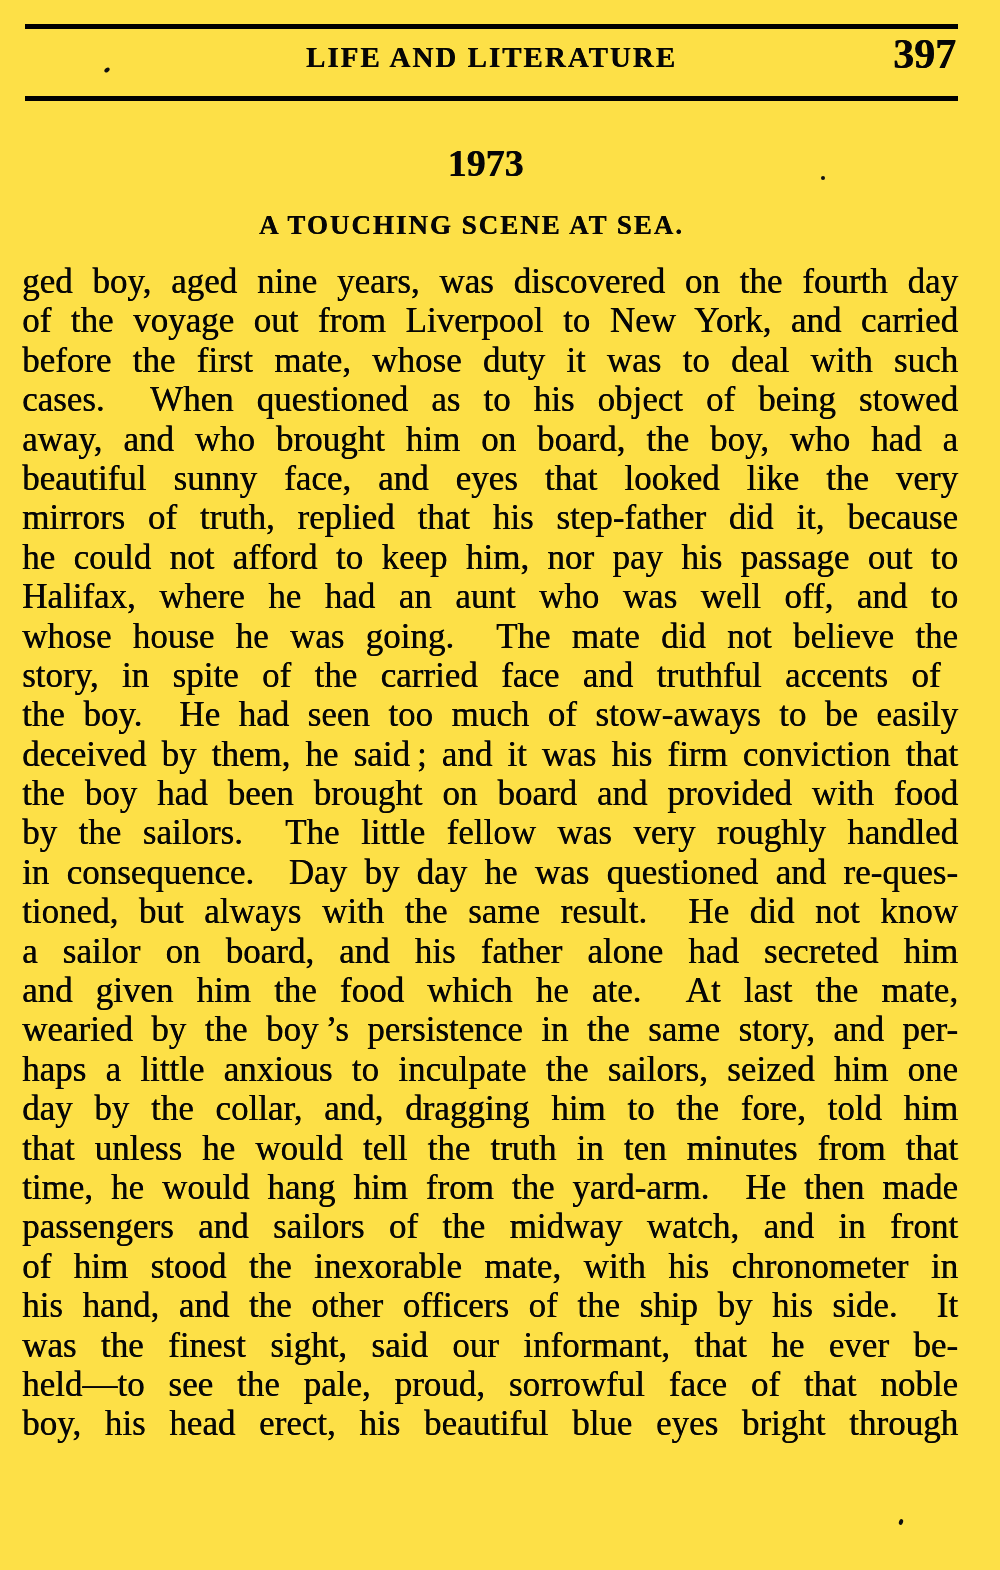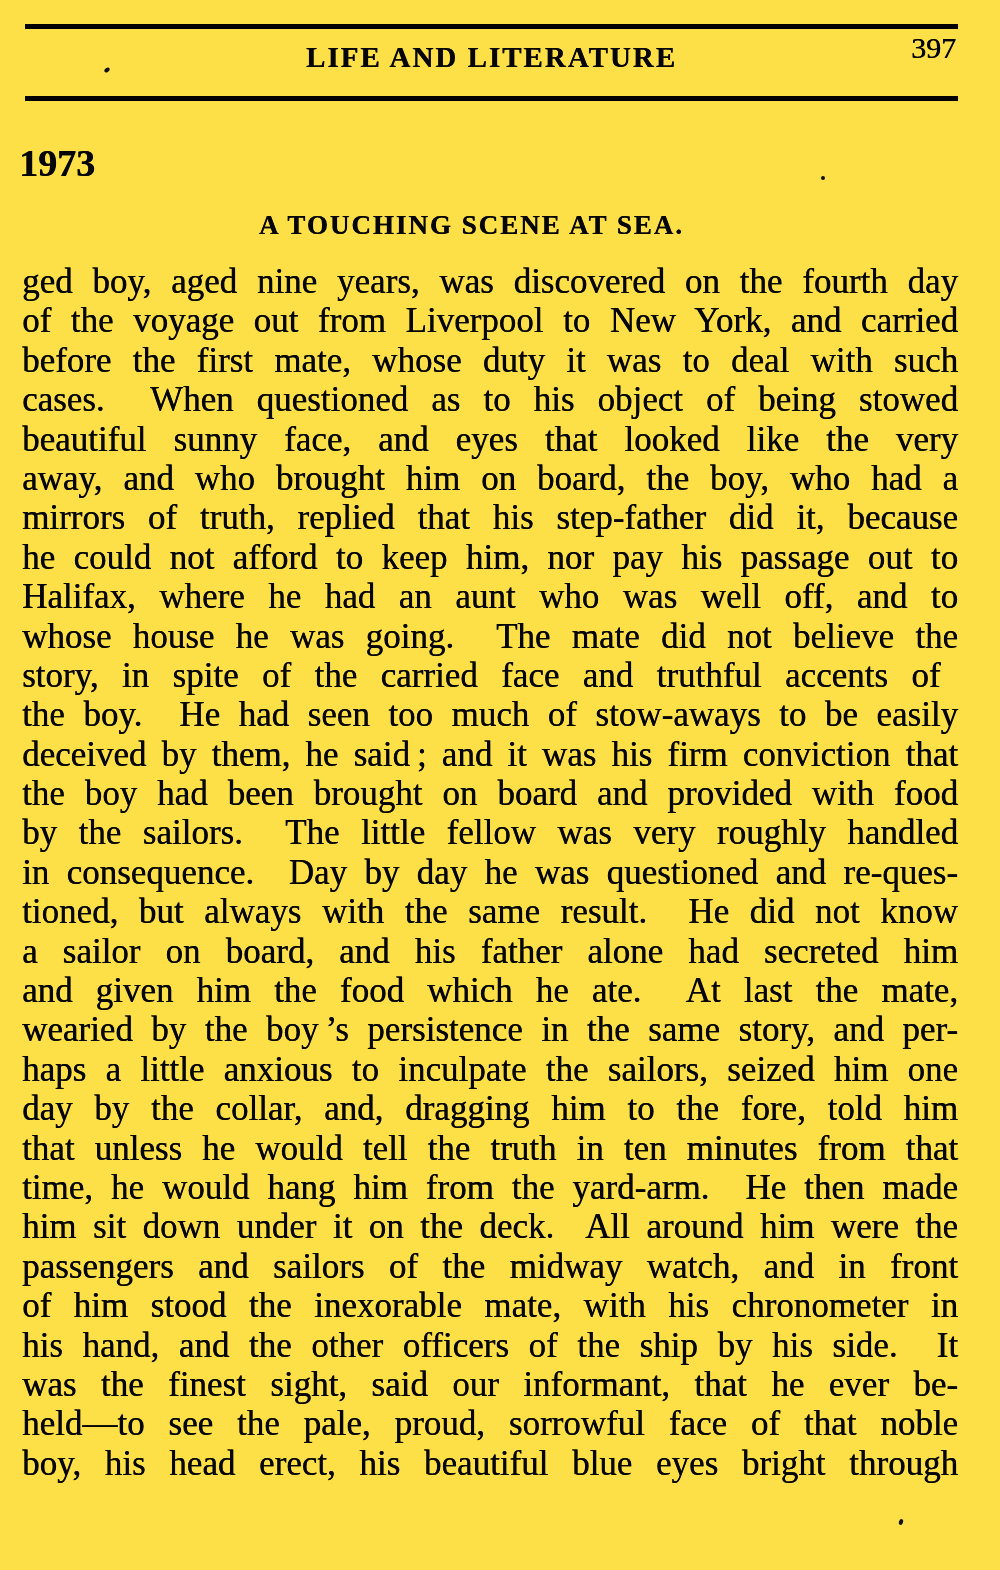--- a/index.html
+++ b/index.html
@@ -30,32 +30,32 @@
     font-weight: bold;
     letter-spacing: 2px;
     line-height: 1;
     text-shadow: 0.4px 0 currentColor;
     white-space: pre;
   }
   .page-number {
     position: absolute;
     top: 33px;
     right: 44px;
-    font-size: 30px;
-    font-weight: normal;
+    font-size: 42px;
+    font-weight: bold;
     line-height: 1;
     text-shadow: 0.4px 0 currentColor;
     margin-left: 12px;
   }
   .entry-number {
     position: absolute;
     top: 144px;
     left: 25px;
     width: 933px;
-    text-align: left;
+    text-align: center;
     transform: translateX(-6px);
     font-size: 38px;
     font-weight: bold;
     line-height: 1;
     text-shadow: 0.4px 0 currentColor;
   }
   .section-title {
     position: absolute;
     top: 212px;
     left: 25px;
@@ -113,23 +113,23 @@
 
 
       <div class="line"><span class="line-inner" style="word-spacing: 11.0188px;">ged boy, aged nine years, was discovered on the fourth day</span></div>
 
       <div class="line"><span class="line-inner" style="word-spacing: 10.7875px;">of the voyage out from Liverpool to New York, and carried</span></div>
 
       <div class="line"><span class="line-inner" style="word-spacing: 12.4574px;">before the first mate, whose duty it was to deal with such</span></div>
 
       <div class="line"><span class="line-inner" style="word-spacing: 14.2516px;">cases.&nbsp; When questioned as to his object of being stowed</span></div>
 
+      <div class="line"><span class="line-inner" style="word-spacing: 12.1605px;">away, and who brought him on board, the boy, who had a</span></div>
+
       <div class="line"><span class="line-inner" style="word-spacing: 18.2569px;">beautiful sunny face, and eyes that looked like the very</span></div>
-
-      <div class="line"><span class="line-inner" style="word-spacing: 12.1605px;">away, and who brought him on board, the boy, who had a</span></div>
 
       <div class="line"><span class="line-inner" style="word-spacing: 14.0417px;">mirrors of truth, replied that his step-father did it, because</span></div>
 
       <div class="line"><span class="line-inner" style="word-spacing: 9.60677px;">he could not afford to keep him, nor pay his passage out to</span></div>
 
       <div class="line"><span class="line-inner" style="word-spacing: 14.7301px;">Halifax, where he had an aunt who was well off, and to</span></div>
 
       <div class="line"><span class="line-inner" style="word-spacing: 12.5142px;">whose house he was going.&nbsp; The mate did not believe the</span></div>
 
       <div class="line"><span class="line-inner" style="word-spacing: 14.6141px;">story, in spite of the carried face and truthful accents of</span></div>
@@ -153,21 +153,20 @@
       <div class="line"><span class="line-inner" style="word-spacing: 9.70937px;">wearied by the boy ’s persistence in the same story, and per-</span></div>
 
       <div class="line"><span class="line-inner" style="word-spacing: 10.4953px;">haps a little anxious to inculpate the sailors, seized him one</span></div>
 
       <div class="line"><span class="line-inner" style="word-spacing: 12.9375px;">day by the collar, and, dragging him to the fore, told him</span></div>
 
       <div class="line"><span class="line-inner" style="word-spacing: 11.3026px;">that unless he would tell the truth in ten minutes from that</span></div>
 
       <div class="line"><span class="line-inner" style="word-spacing: 9.19176px;">time, he would hang him from the yard-arm.&nbsp; He then made</span></div>
 
-      <div class="line"><span class="line-inner" style="word-spacing: 7.69591px;">him sit down under it on the deck.&nbsp; All around him were the</span></div>
 
       <div class="line"><span class="line-inner" style="word-spacing: 15.658px;">passengers and sailors of the midway watch, and in front</span></div>
 
       <div class="line"><span class="line-inner" style="word-spacing: 13.7118px;">of him stood the inexorable mate, with his chronometer in</span></div>
 
       <div class="line"><span class="line-inner" style="word-spacing: 10.8113px;">his hand, and the other officers of the ship by his side.&nbsp; It</span></div>
 
       <div class="line"><span class="line-inner" style="word-spacing: 15.6484px;">was the finest sight, said our informant, that he ever be-</span></div>
 
       <div class="line"><span class="line-inner" style="word-spacing: 15.125px;">held—to see the pale, proud, sorrowful face of that noble</span></div>

